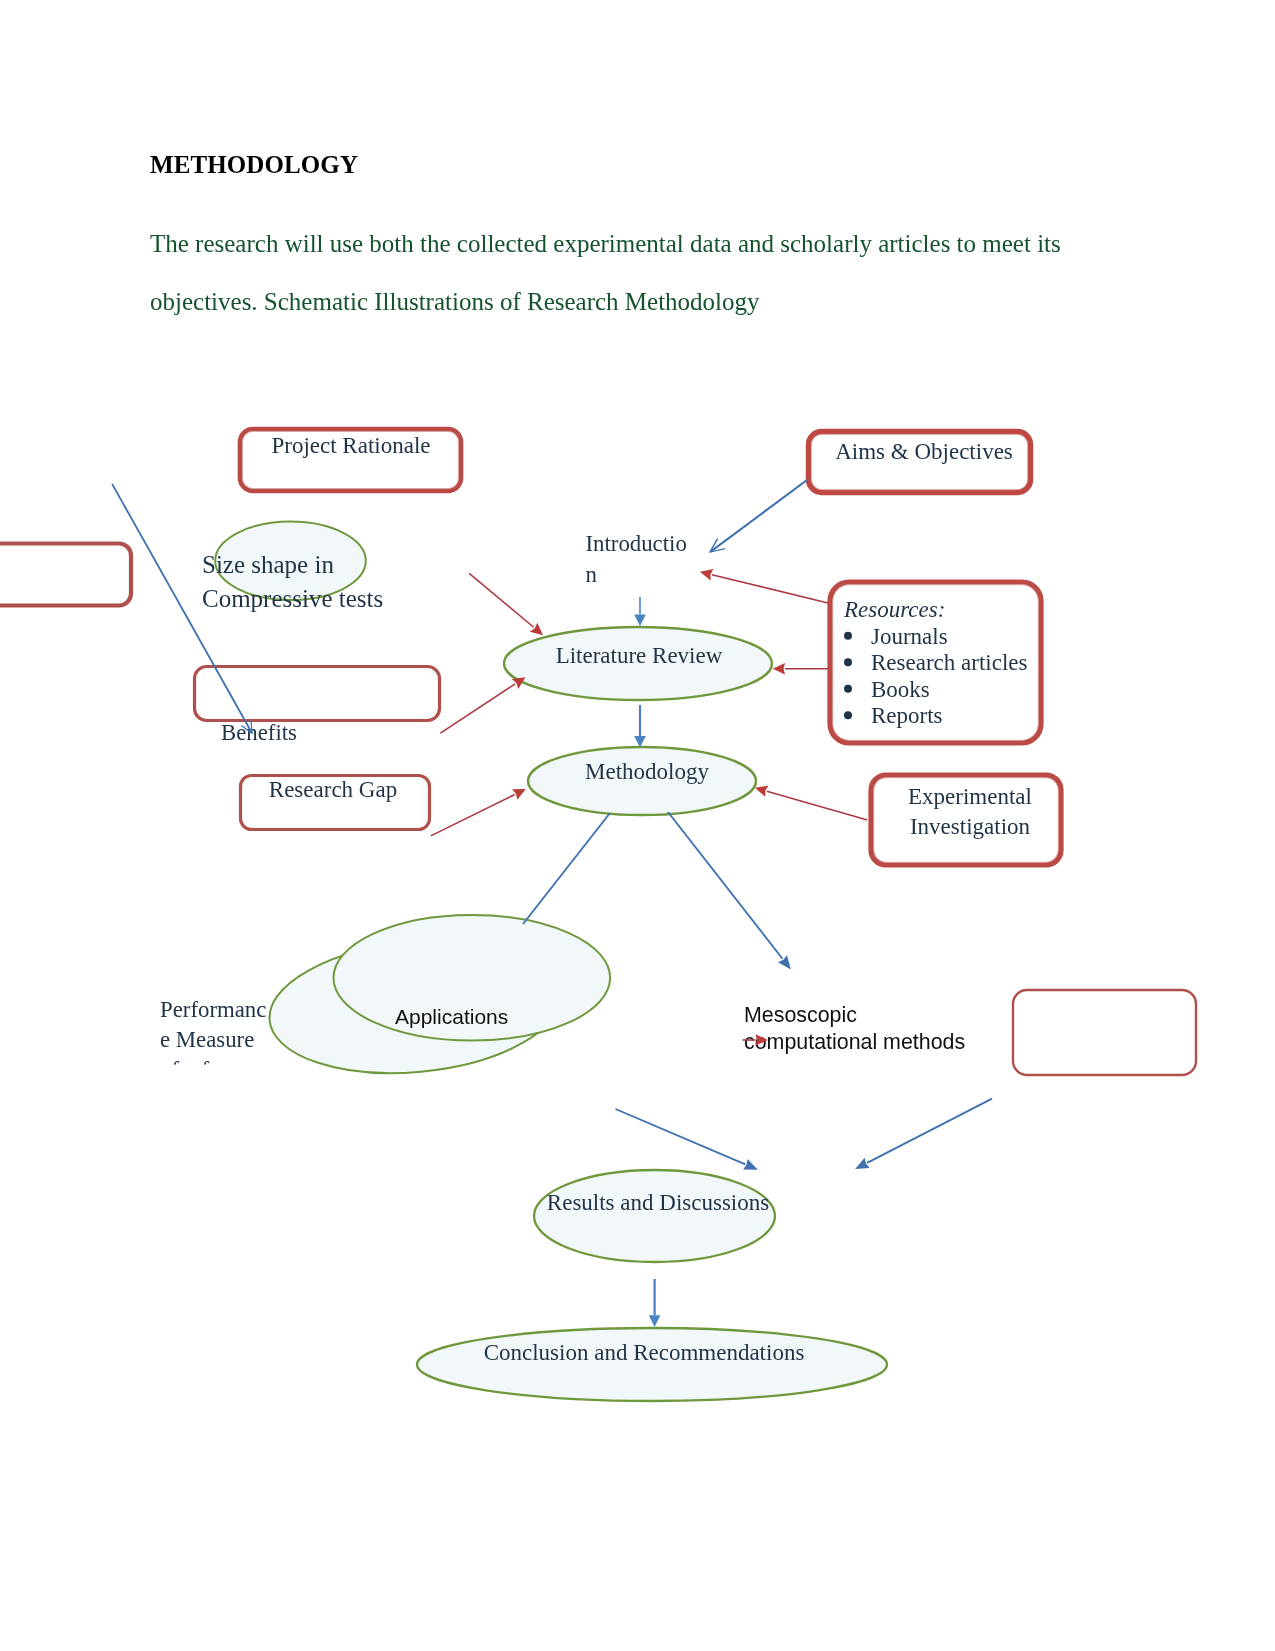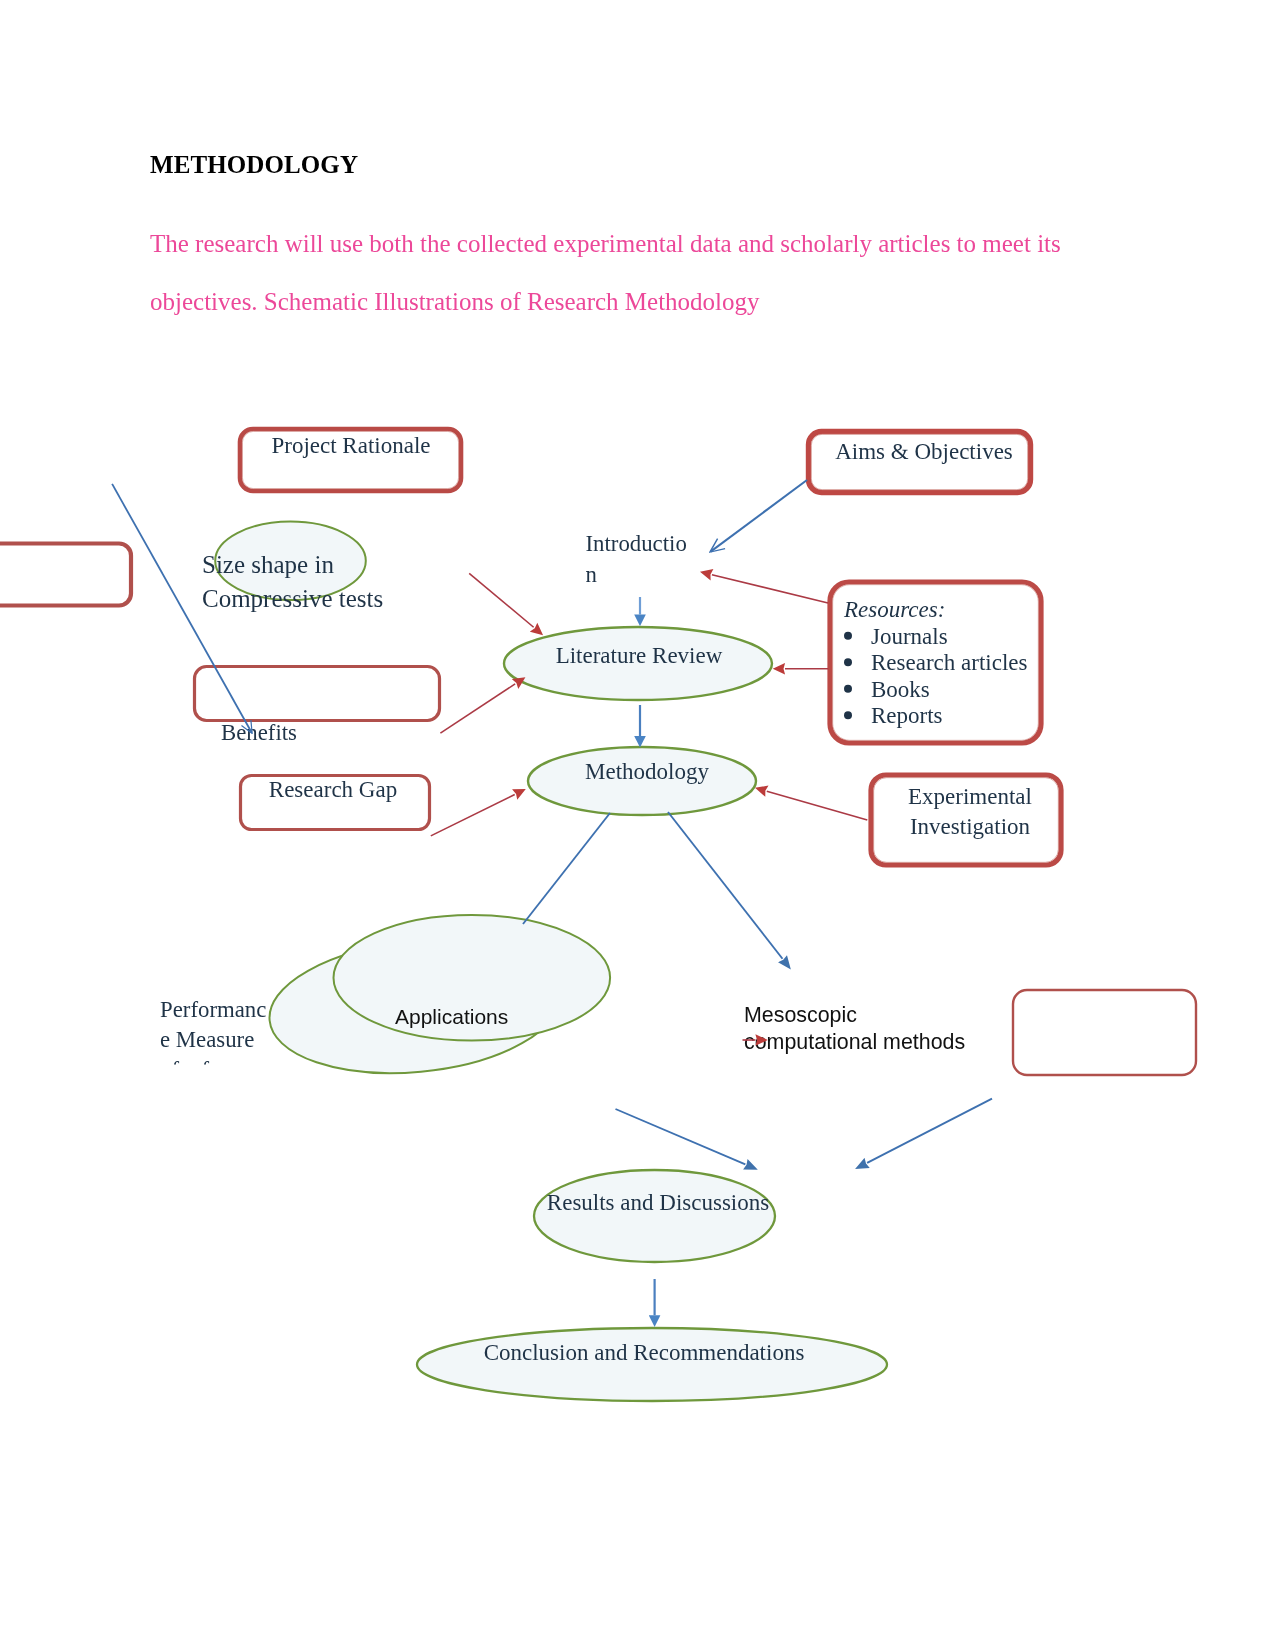--- a/index.html
+++ b/index.html
@@ -2,21 +2,21 @@
 <html><head>
 <meta charset="utf-8">
 <title>Methodology</title>
 <style>
   html,body{margin:0;padding:0;background:#ffffff;}
   body{width:1275px;height:1651px;position:relative;overflow:hidden;
        font-family:"Liberation Serif",serif;color:#000;}
   #page{position:absolute;inset:0;}
   .doc-heading{position:absolute;left:150px;top:151px;font-size:25px;font-weight:bold;
                letter-spacing:.1px;color:#000;}
-  .doc-para{position:absolute;left:150px;top:215px;width:960px;font-size:25px;line-height:58px;color:#ec4899;}
+  .doc-para{position:absolute;left:150px;top:215px;width:960px;font-size:25px;line-height:58px;color:#14532d;}
   #diagram{position:absolute;left:0;top:0;width:1275px;height:1651px;}
   .nodetext{font-family:"Liberation Serif",serif;font-size:23px;fill:#1f3347;}
   .lbltext{font-family:"Liberation Serif",serif;font-size:25px;fill:#1f3347;}
   .lbltext2{font-family:"Liberation Serif",serif;font-size:22.8px;fill:#1f3347;}
   .ital{font-style:italic;}
   .sanstext{font-family:"Liberation Sans",sans-serif;font-size:21.4px;fill:#111;}
   .sanstext2{font-family:"Liberation Sans",sans-serif;font-size:21px;fill:#111;}
 </style>
 </head>
 <body>

